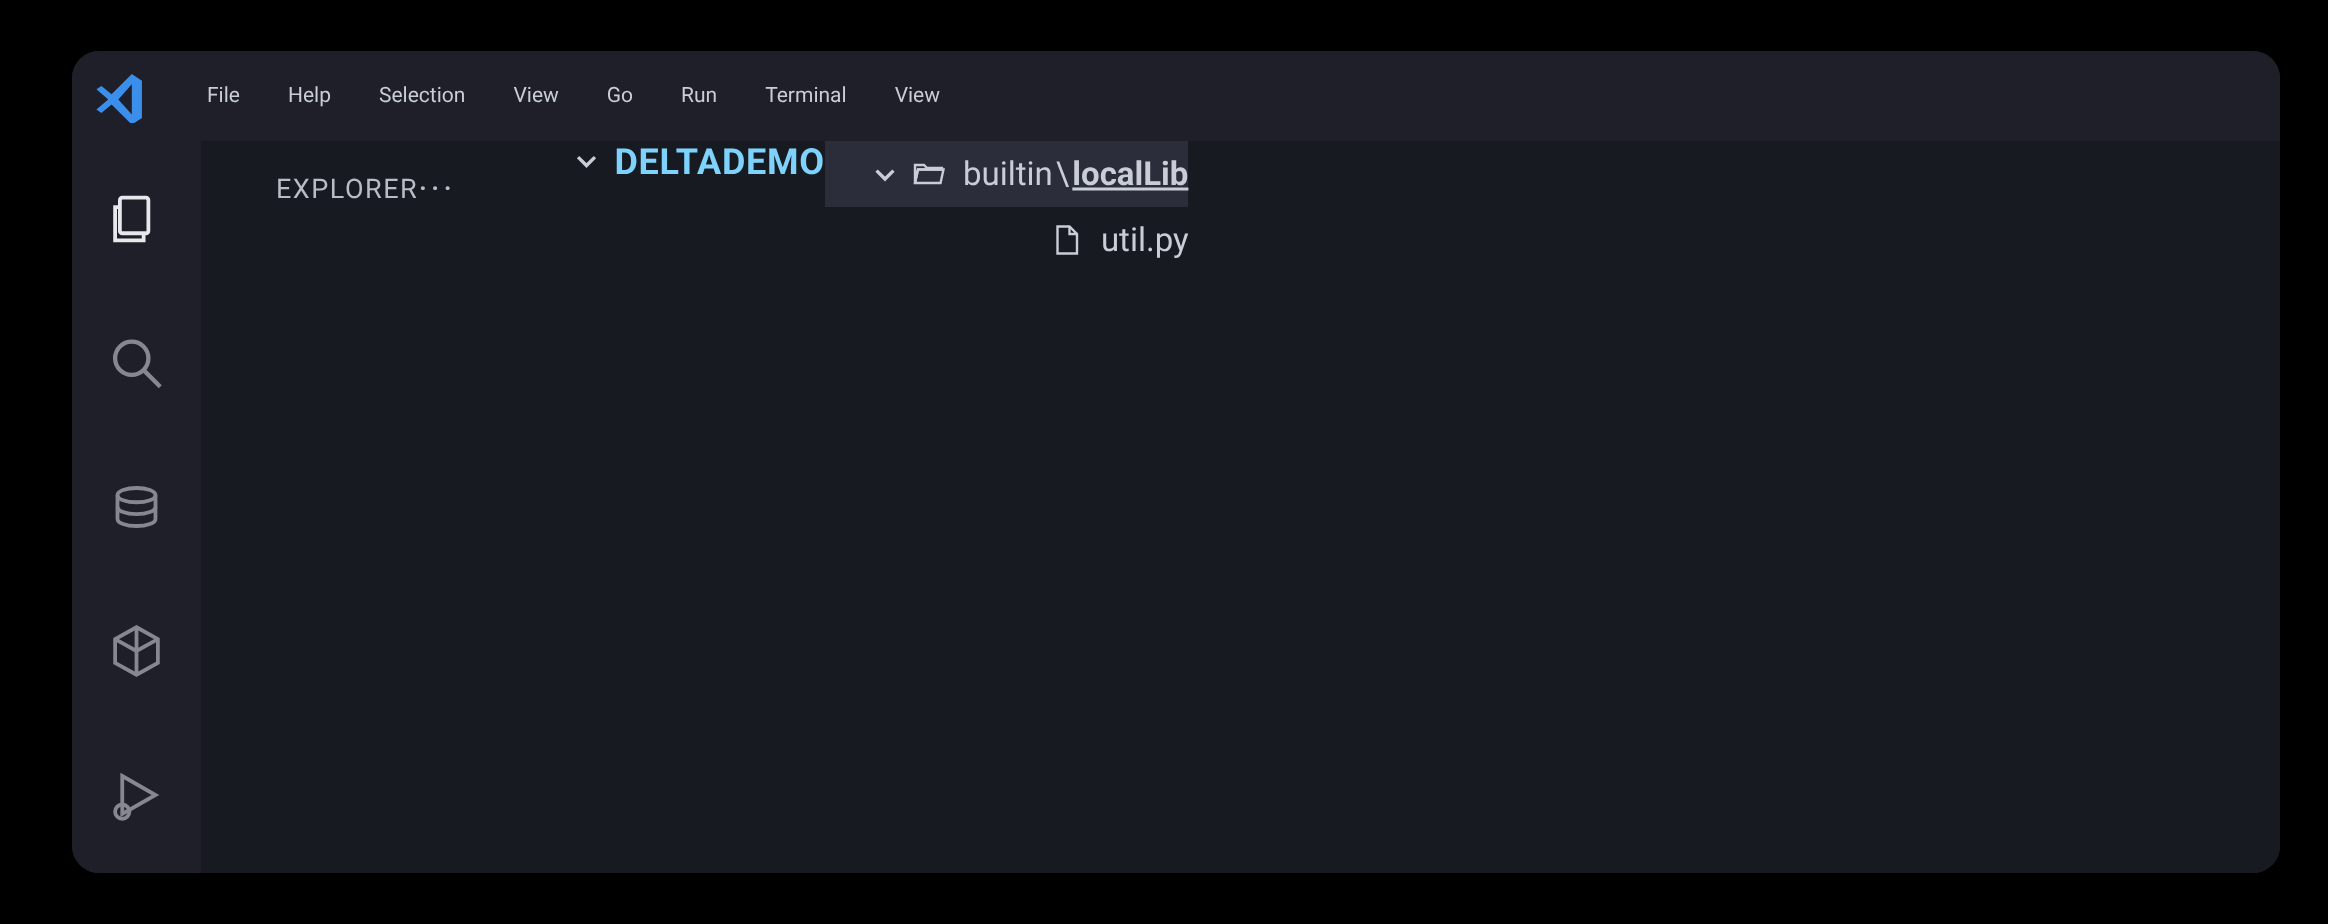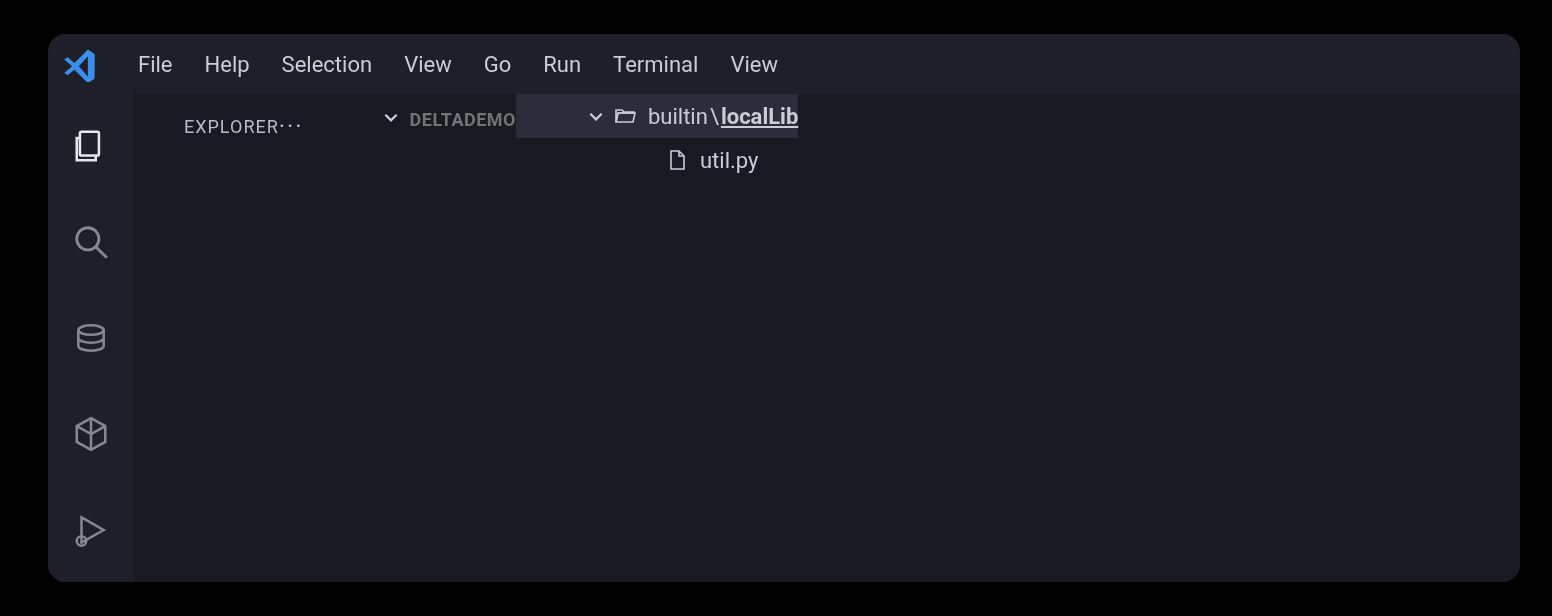--- a/index.html
+++ b/index.html
@@ -34,21 +34,21 @@
   .vscode-logo {
     width: 36px;
     height: 36px;
     margin-right: 24px;
     display: flex;
     align-items: center;
     justify-content: center;
   }
   .menu-item {
     color: #c8cdd6;
-    font-size: 22px;
+    font-size: 14px;
     padding: 6px 16px;
     cursor: pointer;
   }
   
   .body-area {
     flex: 1;
     display: flex;
     background: #181a22;
   }
   .activity-bar {
@@ -90,27 +90,27 @@
     color: #b7bcc6;
   }
   .ellipsis {
     color: #b7bcc6;
     font-size: 24px;
     letter-spacing: 2px;
     cursor: pointer;
   }
   .section-header {
     display: flex;
-    align-items: flex-end;
+    align-items: flex-start;
     height: 36px;
     padding-left: 50px;
-    font-size: 18px;
+    font-size: 24px;
     font-weight: 700;
     letter-spacing: 0.5px;
-    color: #737373;
+    color: #7dd3fc;
     cursor: pointer;
   }
   .section-header .chevron { margin-right: 10px; }
   .tree {
     display: flex;
     flex-direction: column;
   }
   .tree-row {
     display: flex;
     align-items: center;
@@ -130,21 +130,21 @@
   }
   .tree-row .icon {
     width: 26px;
     height: 26px;
     margin-right: 10px;
     display: inline-flex;
     align-items: center;
     justify-content: center;
   }
   .tree-row .icon svg { width: 24px; height: 24px; }
-  .indent-1 { padding-left: 70px; }
+  .indent-1 { padding-left: 30px; }
   .indent-2 { padding-left: 122px; }
   .underline { text-decoration: underline; font-weight: bold; }
   .sep { margin: 0 2px; }
   .chevron svg { width: 18px; height: 18px; }
 </style>
 </head>
 <body>
 
 <div class="window">
 

